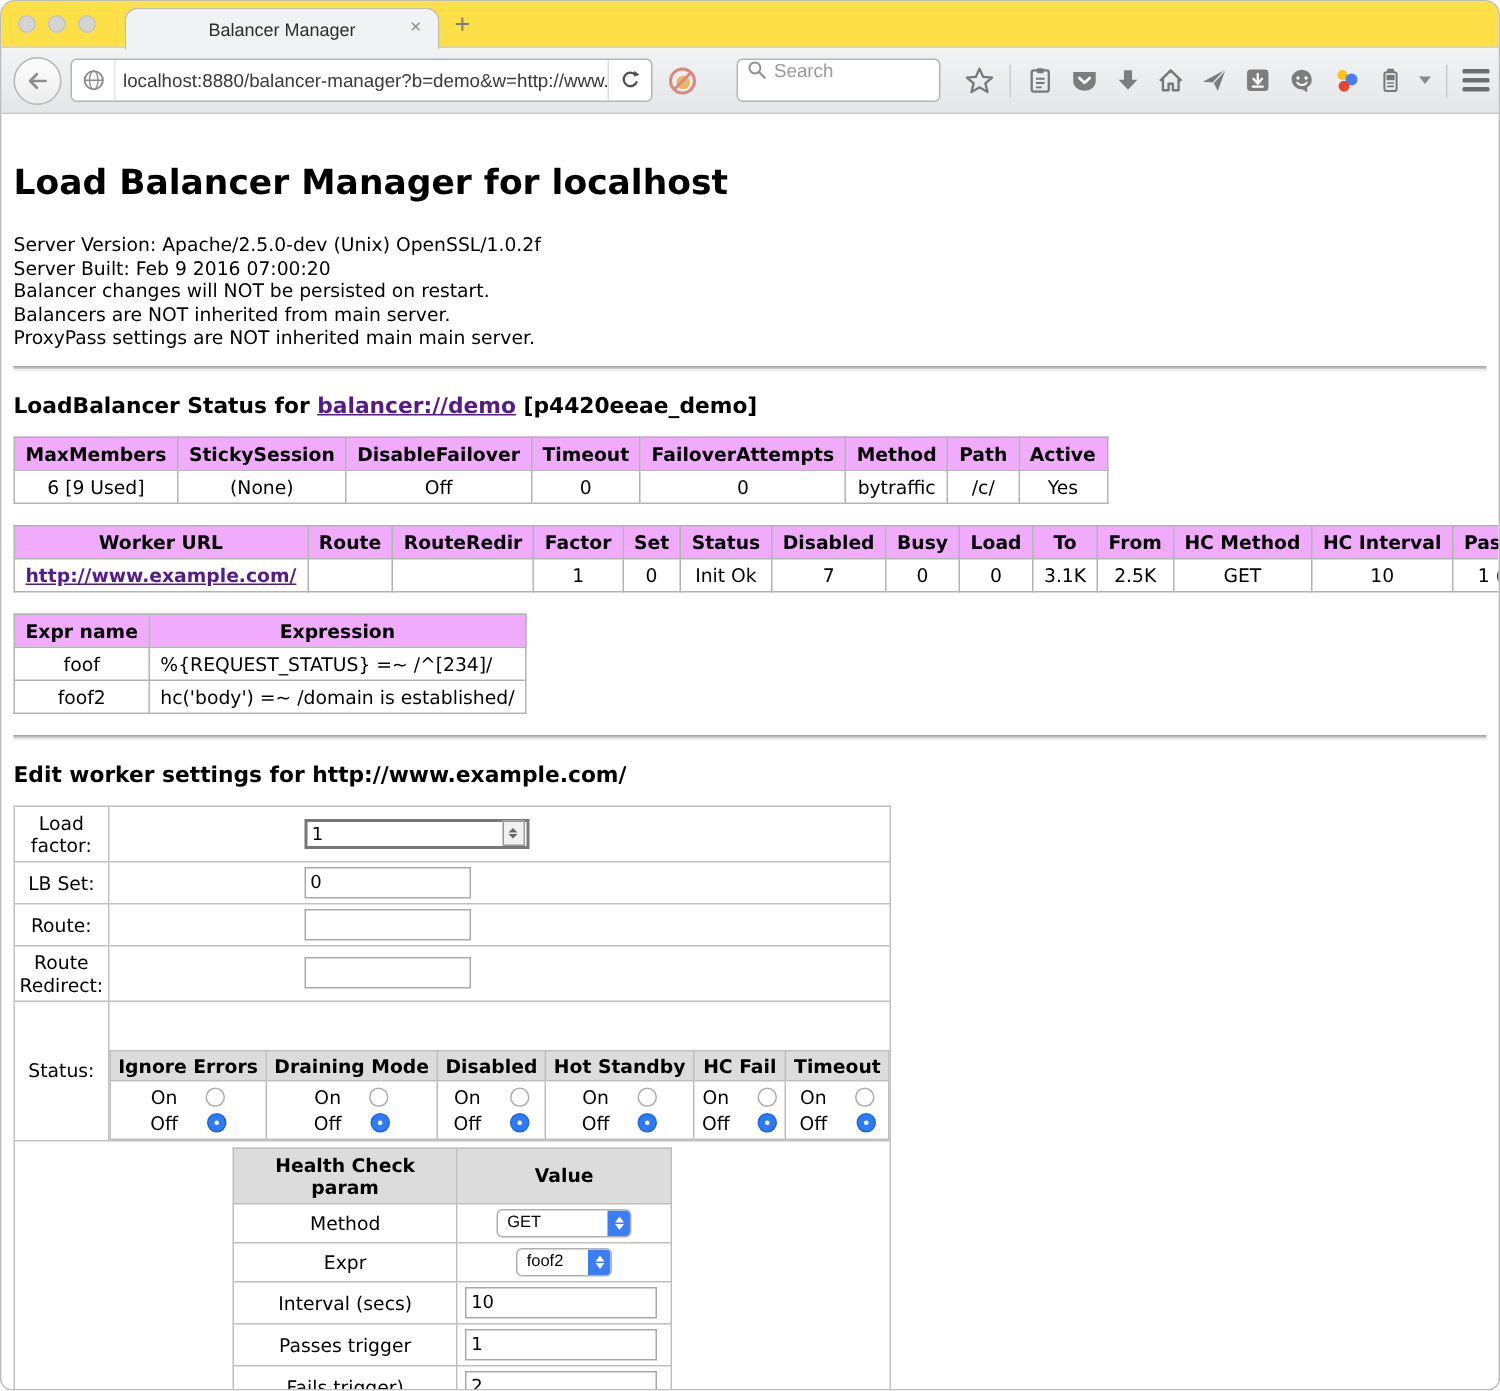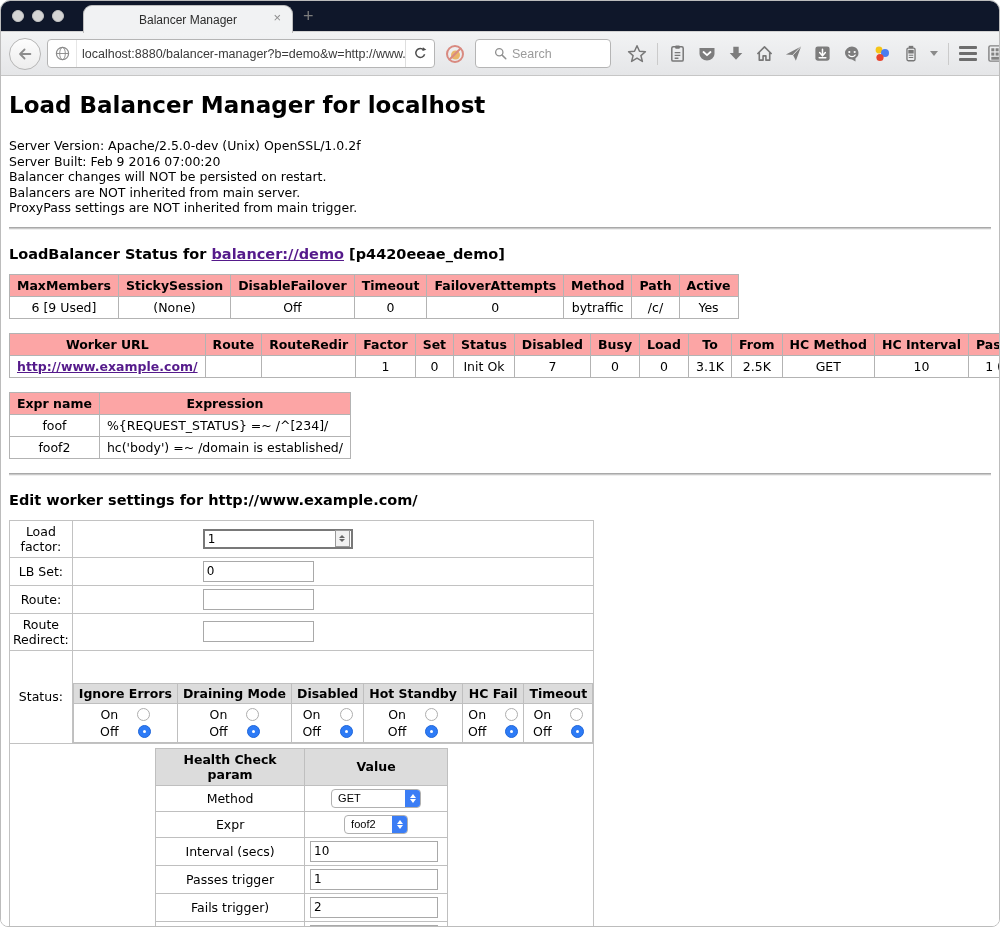--- a/index.html
+++ b/index.html
@@ -1,59 +1,59 @@
 <!DOCTYPE html>
 <html><head>
 <meta charset="utf-8">
 <style>
   html,body{margin:0;padding:0;background:#fff;}
   #win{position:relative;width:1000px;height:927px;box-sizing:border-box;
        border:1px solid #bcbcbc;border-radius:10px 10px 8px 8px;overflow:hidden;
        font-family:"Liberation Sans",sans-serif;}
   
-  #titlebar{position:relative;height:30px;background:#0f172a;border-bottom:1px solid #d2d2d2;}
+  #titlebar{position:relative;height:30px;background:#fde047;border-bottom:1px solid #d2d2d2;}
   .dots{position:absolute;top:9px;left:11px;display:flex;gap:8px;}
   .dot{width:12px;height:12px;border-radius:50%;background:#d4d4d4;border:1px solid #c3c3c3;box-sizing:border-box;}
   .tab{position:absolute;left:82px;top:4px;width:208px;height:27px;background:#f1f2f3;
        border:1px solid #bdbdbd;border-bottom:none;border-radius:9px 9px 0 0;
        display:flex;align-items:center;justify-content:center;font-size:12px;color:#2c2c2c;z-index:2;}
   .tab-close{position:absolute;right:11px;top:5px;color:#8d8d8d;font-size:13px;line-height:1;}
   .newtab{position:absolute;left:302px;top:6px;color:#7c7c7c;font-size:18px;line-height:1;font-weight:400;}
   
   #navbar{position:relative;height:44px;background:linear-gradient(#f2f3f4,#e5e6e8);
           border-bottom:1px solid #c6c6c6;display:flex;align-items:center;
           padding:0 8px;box-sizing:border-box;gap:6px;}
   .backbtn{flex:0 0 auto;width:30px;height:30px;border-radius:50%;border:1px solid #b6b6b6;
            background:linear-gradient(#fdfdfd,#ededed);display:flex;align-items:center;justify-content:center;}
   .urlbar{display:flex;align-items:center;height:29px;width:388px;background:#fff;
           border:1px solid #b5b5b5;border-radius:4px;box-sizing:border-box;overflow:hidden;flex:0 0 auto;}
   .globe-wrap{padding:0 6px 0 7px;display:flex;align-items:center;border-right:1px solid #e6e6e6;height:100%;}
   .url-text{flex:1;font-size:12.5px;color:#3a3a3a;padding:0 5px;white-space:nowrap;overflow:hidden;}
   .reload-seg{width:28px;height:100%;border-left:1px solid #dedede;display:flex;align-items:center;justify-content:center;flex:0 0 auto;}
   .blocked-wrap{width:22px;display:flex;justify-content:center;flex:0 0 auto;margin:0 3px;}
-  .searchbar{display:flex;align-items:center;height:29px;width:136px;background:#fff;border:1px solid #b5b5b5;
-             border-radius:4px;box-sizing:border-box;padding:0 18px;gap:5px;flex:0 0 auto;}
+  .searchbar{display:flex;align-items:flex-start;height:29px;width:136px;background:#fff;border:1px solid #b5b5b5;
+             border-radius:4px;box-sizing:border-box;padding:0 6px;gap:5px;flex:0 0 auto;margin-left:16px;}
   .search-ph{font-size:12.5px;color:#9b9b9b;}
   .toolbar-icons{display:flex;align-items:center;gap:10px;margin-left:10px;flex:1;}
   .vsep{width:1px;height:22px;background:#cbcbcb;}
   .ticon{display:flex;align-items:center;justify-content:center;}
   .caret{width:0;height:0;border-left:4px solid transparent;border-right:4px solid transparent;border-top:5px solid #8a8a8a;}
   .hamburger{display:flex;flex-direction:column;gap:3px;}
   .hamburger span{width:18px;height:3px;background:#6d6d6d;border-radius:1px;}
   
   #content{background:#fff;height:852px;box-sizing:border-box;padding:6px 8px 0 8px;
            font-family:"DejaVu Sans",sans-serif;color:#000;overflow:hidden;}
-  h1.ptitle{font-size:23px;margin:10px 0 20px 0;font-weight:bold;}
+  h1.ptitle{font-size:23px;margin:27px 0 20px 0;font-weight:bold;}
   .info{font-size:12.5px;line-height:15.5px;}
   hr.rule{border:none;border-top:1px solid #a9a9a9;border-bottom:1px solid #efefef;height:1px;background:#c9c9c9;margin:11px 0;}
   h3.sect{font-size:14.5px;margin:16px 0 12px 0;font-weight:bold;}
   a.plink{color:#551a8b;text-decoration:underline;}
   table.data{border-collapse:collapse;font-size:12.5px;margin:4px 0 14px 0;}
   table.data th,table.data td{border:1px solid #b3b3b3;padding:3px 7px;text-align:center;white-space:nowrap;}
-  table.data th{background:#fca5a5;}
+  table.data th{background:#f0abfc;}
   table.worker td:first-child{text-align:left;font-weight:bold;}
   table.expr td:last-child{text-align:left;}
   table.expr td:first-child{min-width:72px;}
   
   table.form{border-collapse:collapse;font-size:12.5px;width:565px;margin-top:6px;}
   table.form > tbody > tr > td{border:1px solid #c2c2c2;padding:3px;}
   .lblcell{width:100px;text-align:center;}
   .valcell{text-align:left;padding-left:130px !important;}
   input.txt{height:17px;border:1px solid #a9a9a9;font-size:12px;font-family:inherit;padding:1px 3px;width:103px;background:#fff;}
   .numwrap{display:inline-flex;align-items:center;border:2px solid #787878;height:20px;width:150px;background:#fff;box-sizing:border-box;}
@@ -229,21 +229,21 @@
 
   <div id="content">
 
     <h1 class="ptitle">Load Balancer Manager for localhost</h1>
 
     <div class="info">
       <div>Server Version: Apache/2.5.0-dev (Unix) OpenSSL/1.0.2f</div>
       <div>Server Built: Feb 9 2016 07:00:20</div>
       <div>Balancer changes will NOT be persisted on restart.</div>
       <div>Balancers are NOT inherited from main server.</div>
-      <div>ProxyPass settings are NOT inherited from main trigger.</div>
+      <div>ProxyPass settings are NOT inherited main main server.</div>
     </div>
 
     <hr class="rule">
 
     <h3 class="sect">
       <span>LoadBalancer Status for </span><a class="plink" href="#">balancer://demo</a><span> [p4420eeae_demo]</span>
     </h3>
 
     <table class="data balancer">
       <tbody>

